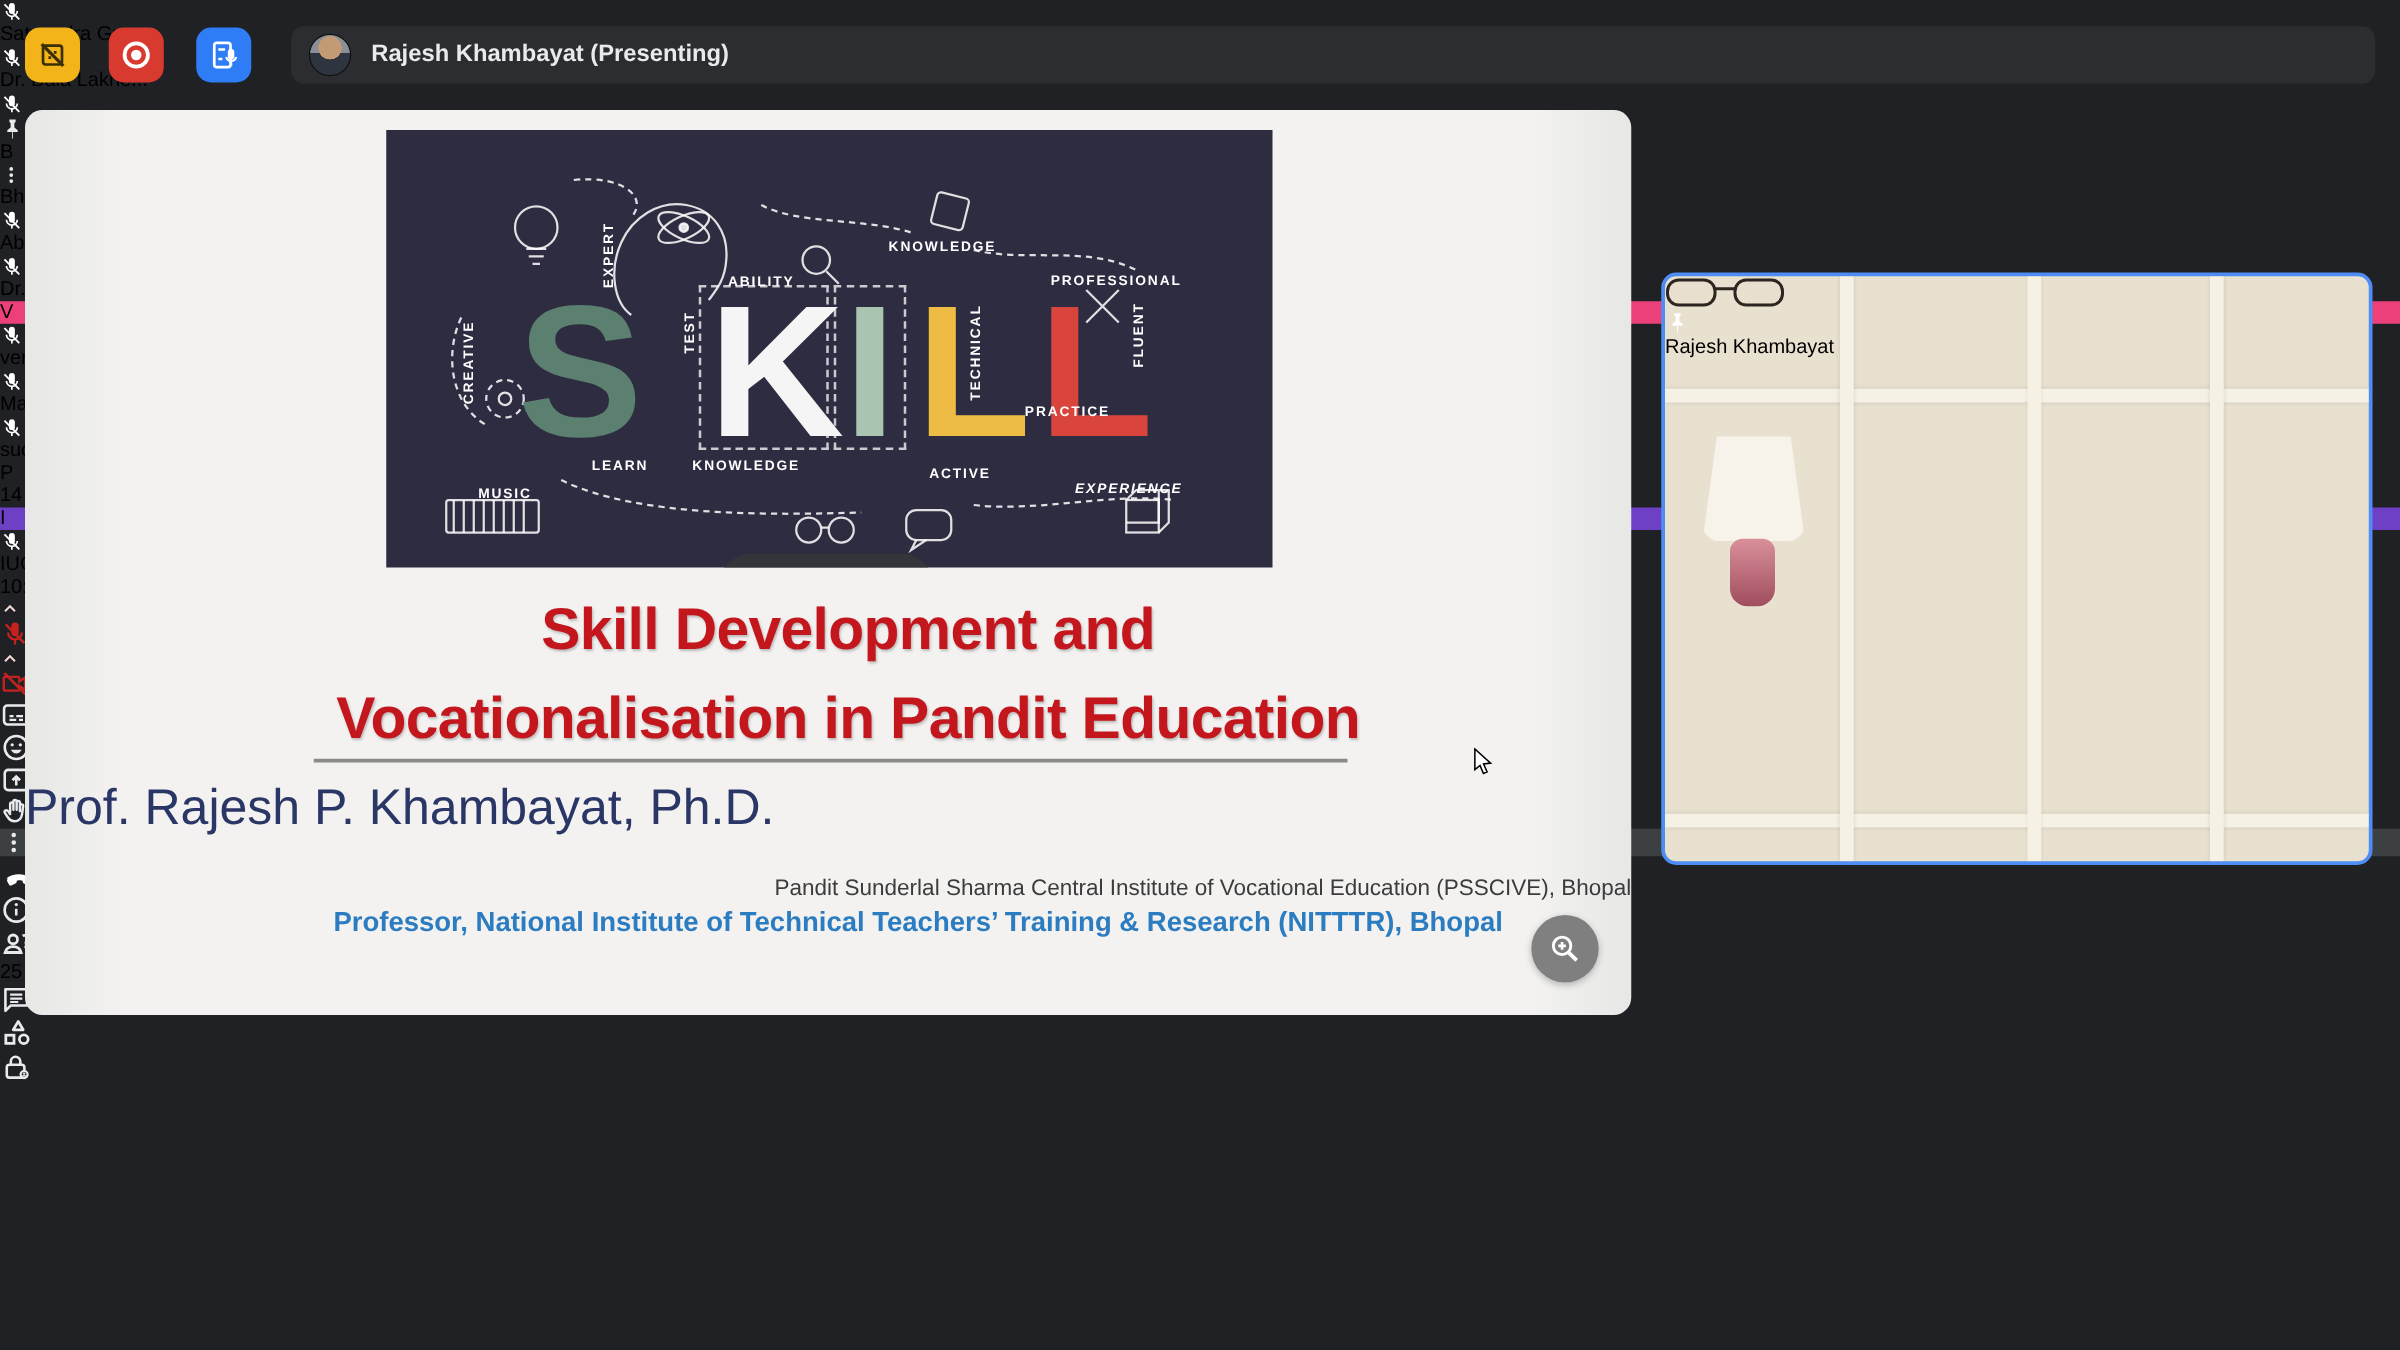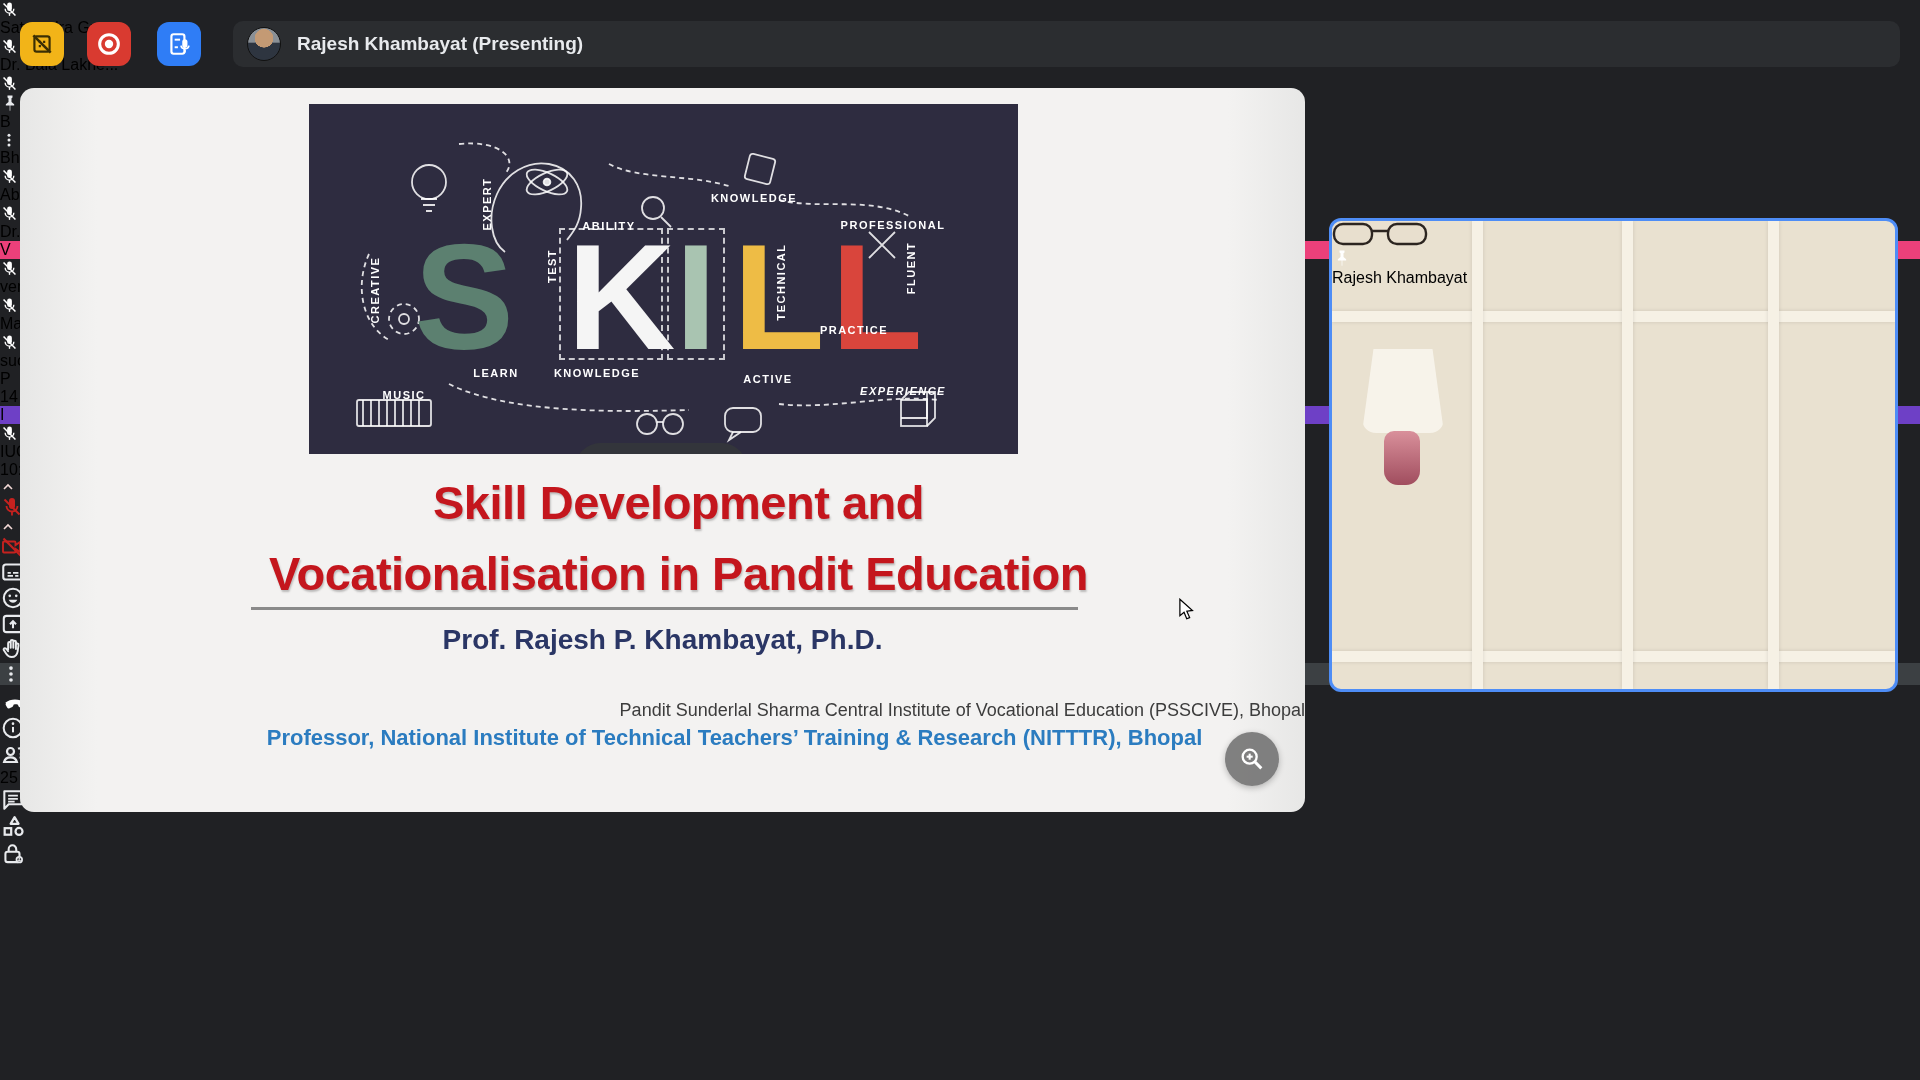--- a/index.html
+++ b/index.html
@@ -39,22 +39,22 @@
   .skill-word.vert { transform:translate(-50%,-50%) rotate(-90deg); }
   .doodles { position:absolute; left:0; top:0; }
 
   .float-pill { position:absolute; left:266px; top:339px; width:172px; height:51px; border-radius:26px;
     background:rgba(52,55,58,.88); display:flex; align-items:center; justify-content:space-around; padding:0 18px; }
 
   .slide-title { position:absolute; left:0; top:380px; width:1285px; text-align:center;
     color:#c4161d; font-weight:700; font-size:47px; line-height:1.5; letter-spacing:-.5px;
     text-shadow:1px 2px 2px rgba(120,120,120,.45);padding-left:32px; }
   .slide-divider { position:absolute; left:231px; top:519px; width:827px; height:3px; background:#8a8a8a; }
-  .slide-prof { position:absolute; left:0; top:536px; width:1285px; text-align:center;
-    color:#2a3665; font-weight:700; font-size:28px; }
+  .slide-prof { position:absolute; left:0; top:536px; width:1285px; text-align:left;
+    color:#2a3665; font-weight:400; font-size:40px; }
   .slide-role { position:absolute; left:0; top:585px; width:1285px; text-align:center;
     color:#2f2f2f; font-size:21px; }
   .slide-org1 { position:absolute; left:0; top:612px; width:1285px; text-align:right;
     color:#3c3c3c; font-size:18px; }
   .slide-org2 { position:absolute; left:0; top:637px; width:1429px; text-align:center;
     color:#2b7cc0; font-weight:600; font-size:22px; }
   .zoom-btn { position:absolute; left:1205px; top:644px; width:54px; height:54px; border-radius:50%;
     background:rgba(112,112,112,.88); display:flex; align-items:center; justify-content:center;
     box-shadow:0 2px 6px rgba(0,0,0,.25); }
   .cursor { position:absolute; left:1156px; top:510px; }

